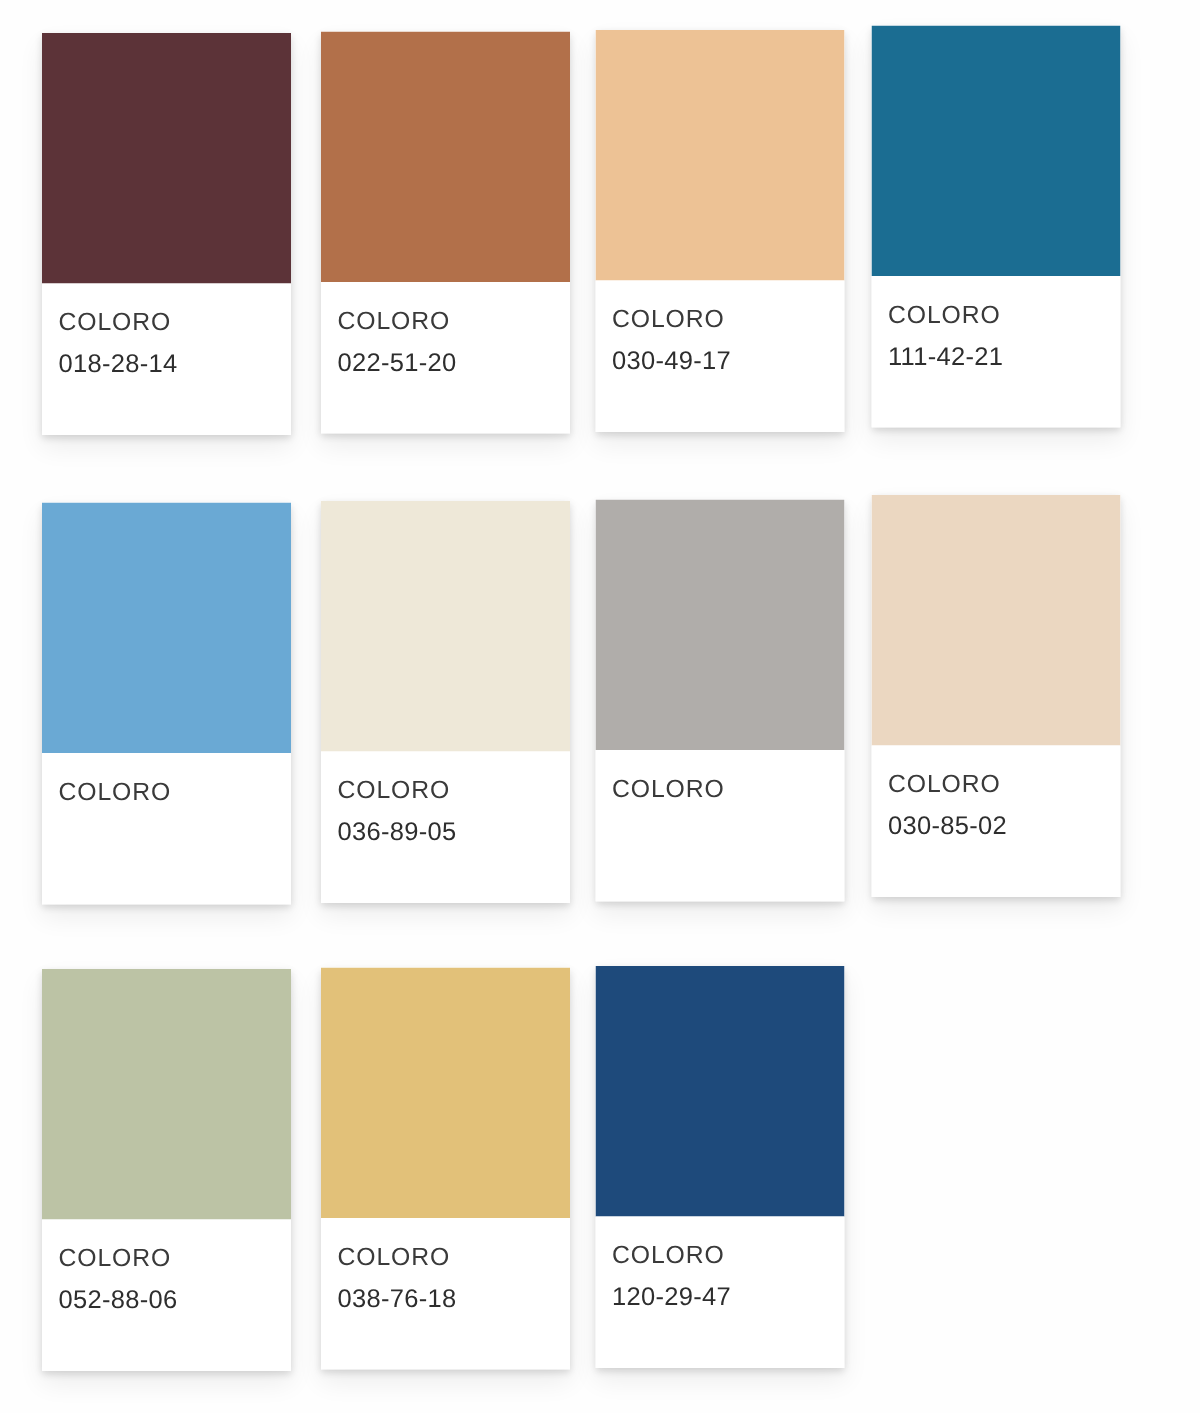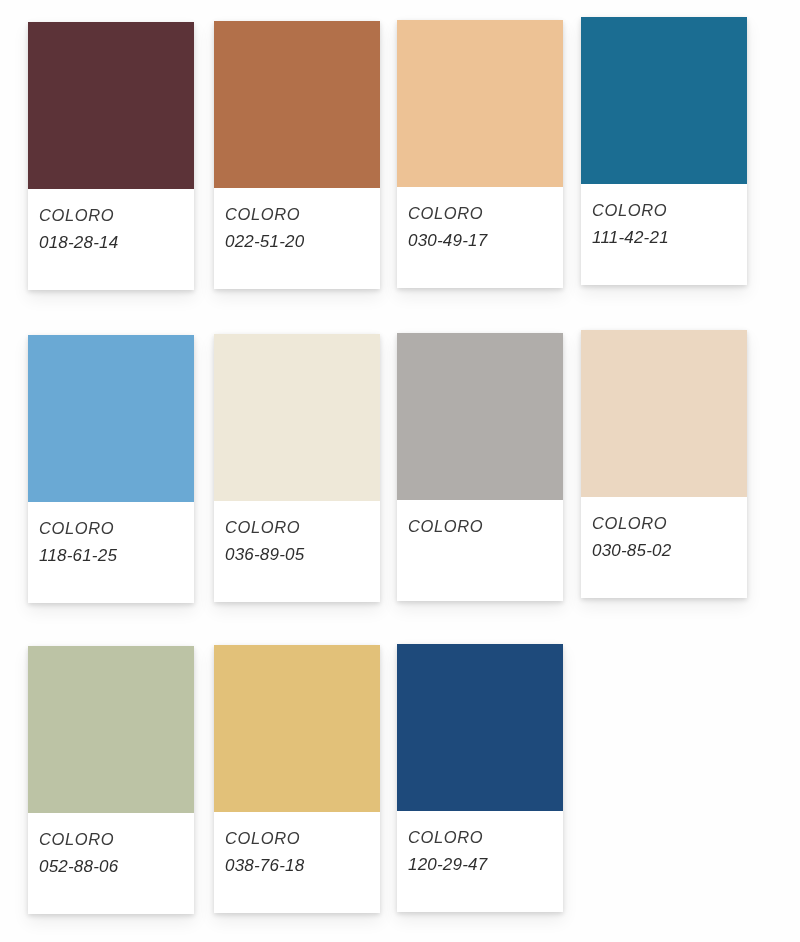--- a/index.html
+++ b/index.html
@@ -13,21 +13,20 @@
     background: #ffffff;
     font-family: "Liberation Sans", "DejaVu Sans", sans-serif;
     overflow: hidden;
     position: relative;
   }
 
   #palette-board {
     position: absolute;
     inset: 0;
     background: #fefefe;
-    font-style: italic;
   }
 
   .swatch-row {
     position: absolute;
     left: 0;
     width: 800px;
     height: 300px;
   }
   .row-1 { top: 0px; }
   .row-2 { top: 313px; }
@@ -120,21 +119,20 @@
         <div class="color-code">111-42-21</div>
       </div>
     </div>
   </div>
 
   <div class="swatch-row row-2">
     <div class="swatch-card col-1 off-0">
       <div class="swatch-color" style="background-color: rgb(106, 169, 212);"></div>
       <div class="swatch-label">
         <div class="brand-name">COLORO</div>
-        <div class="color-code">118-61-25</div>
       </div>
     </div>
     <div class="swatch-card col-2 off-1">
       <div class="swatch-color" style="background-color: rgb(238, 232, 216);"></div>
       <div class="swatch-label">
         <div class="brand-name">COLORO</div>
         <div class="color-code">036-89-05</div>
       </div>
     </div>
     <div class="swatch-card col-3 off-2">

